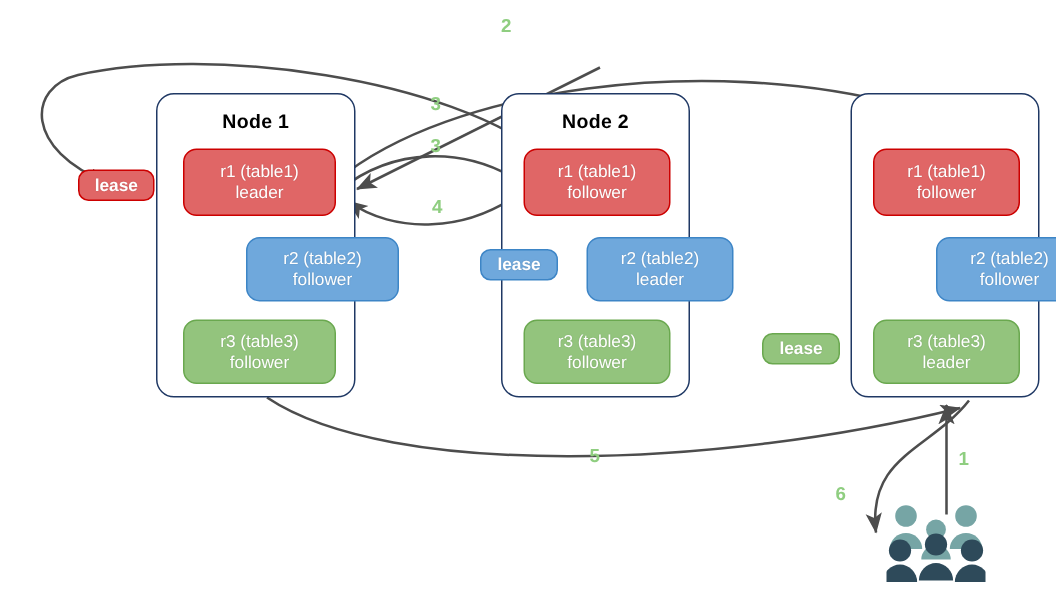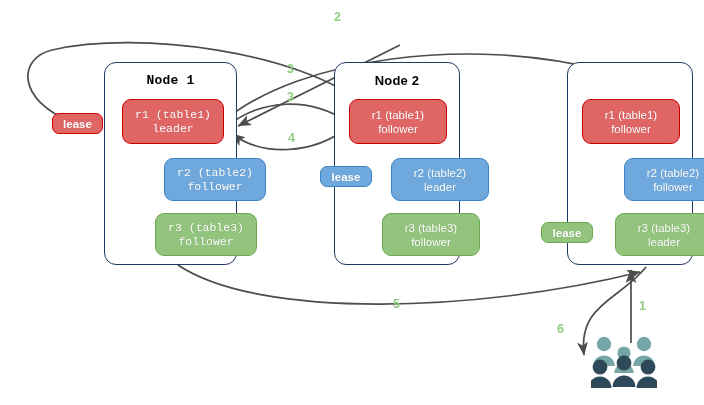--- a/index.html
+++ b/index.html
@@ -56,21 +56,21 @@
     color: #ffffff;
     font-size: 11.5px;
     line-height: 14px;
     text-align: center;
     text-shadow: 0 0 1px rgba(0,0,0,0.18);
   }
   .range-box .ln { display: block; }
 
   .r-red   { background: #e06666; border: 1.5px solid #cc0000; }
   .r-blue  { background: #6fa8dc; border: 1.5px solid #3d85c6; margin-left: 42px; }
-  .r-green { background: #93c47d; border: 1.5px solid #6aa84f; margin-left: 33px; }
+  .r-green { background: #93c47d; border: 1.5px solid #6aa84f; }
 
   .lease-box {
     position: absolute;
     box-sizing: border-box;
     border-radius: 7px;
     display: flex;
     align-items: center;
     justify-content: center;
     color: #ffffff;
     font-size: 11.5px;
@@ -115,21 +115,21 @@
 
     <path d="M 350,126 C 312,156 262,156 232,134" fill="none" stroke="#4d4d4d" stroke-width="1.7" marker-end="url(#ah)"></path>
 
     <path d="M 178,265 C 260,320 480,312 640,272" fill="none" stroke="#4d4d4d" stroke-width="1.7" marker-end="url(#ah)"></path>
 
     <path d="M 631,343 L 631,270" fill="none" stroke="#4d4d4d" stroke-width="1.7" marker-end="url(#ah)"></path>
 
     <path d="M 646,267 C 620,300 578,304 584,355" fill="none" stroke="#4d4d4d" stroke-width="1.7" marker-end="url(#ah)"></path>
   </svg>
 
-  <div class="node-box" style="left:104px; top:62px; width:133px; height:203px;font-family:Liberation Mono, monospace;">
+  <div class="node-box" style="left:104px; top:62px; width:133px; height:203px;">
     <div class="node-title">Node 1</div>
 
     <div class="range-box r-red" style="left:17px; top:36px; width:102px; height:45px;">
       <span class="ln">r1 (table1)</span>
       <span class="ln">leader</span>
     </div>
 
     <div class="range-box r-blue" style="left:17px; top:95px; width:102px; height:43px;">
       <span class="ln">r2 (table2)</span>
       <span class="ln">follower</span>

